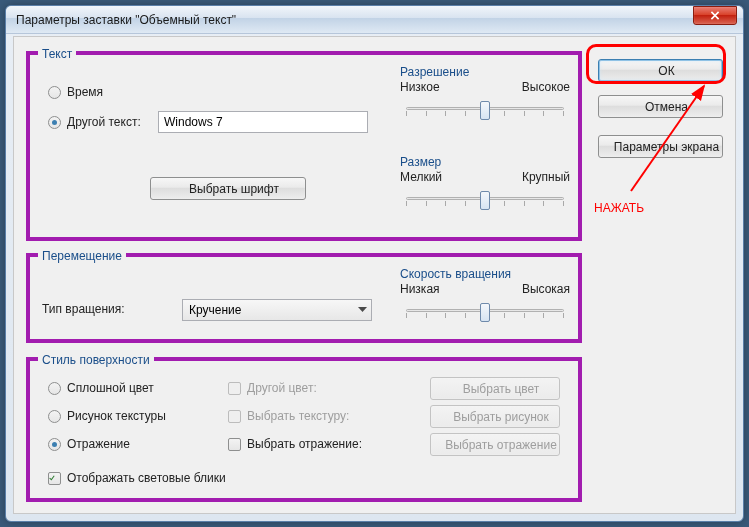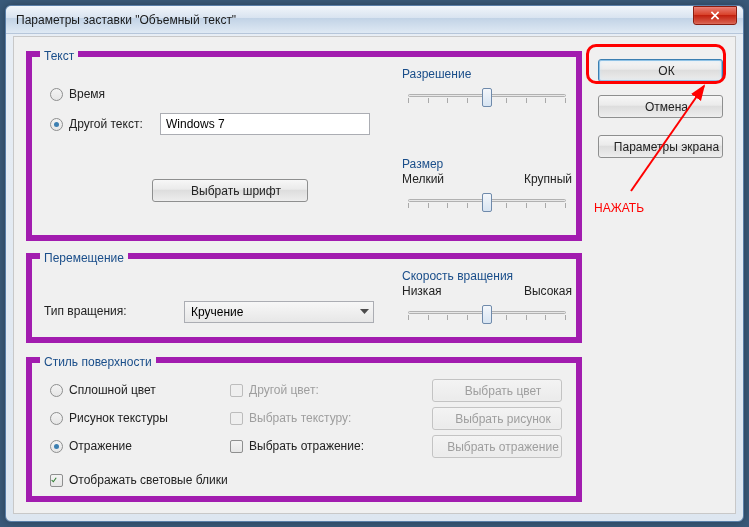--- a/index.html
+++ b/index.html
@@ -3,21 +3,21 @@
 <meta charset="utf-8">
 <style>
   * { box-sizing: border-box; font-family: "Segoe UI", Tahoma, sans-serif; font-size: 12px; }
   body { margin: 0; background: #3a5a7a; width: 749px; height: 527px; overflow: hidden; }
   .window { position: absolute; left: 5px; top: 5px; width: 739px; height: 517px; background: linear-gradient(180deg, #e8eef5 0%, #dde6f0 100%); border: 1px solid #5a7fa8; border-radius: 6px; box-shadow: 0 0 8px rgba(0,0,0,.3); }
   .titlebar { height: 28px; display: flex; align-items: center; padding: 0 6px 0 10px; background: linear-gradient(180deg, #f1f5fa 0%, #d8e3f0 45%, #c2d3e6 46%, #dfe9f4 100%); border-bottom: 1px solid #b6c6da; border-radius: 6px 6px 0 0; }
   .titlebar .title { flex: 1; color: #1a1a1a; }
   .close-btn { width: 44px; height: 19px; background: linear-gradient(180deg, #e97e74 0%, #d9432b 45%, #c11c0a 46%, #da6452 100%); border: 1px solid #8a1d0f; border-radius: 0 0 3px 3px; color: #fff; display: flex; align-items: center; justify-content: center; margin-top: -8px; box-shadow: inset 0 0 1px rgba(255,255,255,.5); }
   .close-btn svg { width: 10px; height: 9px; }
   .client { position: absolute; left: 7px; top: 30px; right: 7px; bottom: 7px; background: #f0f0f0; border: 1px solid #c8c8c8; }
-  .groupbox { position: absolute; border: 6px solid #a21caf; }
+  .groupbox { position: absolute; border: 4px solid #a21caf; }
   .groupbox > .legend { position: absolute; top: -8px; left: 8px; background: #f0f0f0; padding: 0 4px; color: #1a4e8a; }
   .slider-block { position: absolute; }
   .slider-title { color: #1a4e8a; }
   .slider-labels { display: flex; justify-content: space-between; color: #222; margin-top: 1px; }
   .slider-track { position: relative; height: 24px; margin-top: 3px; }
   .slider-rail { position: absolute; left: 6px; right: 6px; top: 10px; height: 3px; background: #e7e7e7; border: 1px solid #b1b1b1; border-radius: 2px; }
   .slider-ticks { position: absolute; left: 6px; right: 6px; top: 14px; height: 5px; display: flex; justify-content: space-between; }
   .slider-ticks span { width: 1px; height: 5px; background: #a9a9a9; }
   .slider-thumb { position: absolute; top: 4px; width: 10px; height: 19px; background: linear-gradient(180deg, #f4f7fb 0, #d7e4f2 100%); border: 1px solid #6f8aab; border-radius: 2px; transform: translateX(-50%); }
   .radio-row, .check-row { display: flex; align-items: center; gap: 6px; color: #222; }
@@ -67,20 +67,24 @@
       </div>
 
       <input class="textinput" style="position: absolute; left: 128px; top: 56px; width: 210px;" value="Windows 7">
 
       <div class="btn" style="position:absolute; left:120px; top:122px; width:156px;">
         <span>Выбрать шрифт</span>
       </div>
 
       <div class="slider-block" style="left:370px; top:10px; width:170px;">
         <div class="slider-title">Разрешение</div>
+        <div class="slider-labels">
+          <span>Низкое</span>
+          <span>Высокое</span>
+        </div>
         <div class="slider-track">
           <div class="slider-rail"></div>
           <div class="slider-ticks">
               <span></span>
               <span></span>
               <span></span>
               <span></span>
               <span></span>
               <span></span>
               <span></span>

